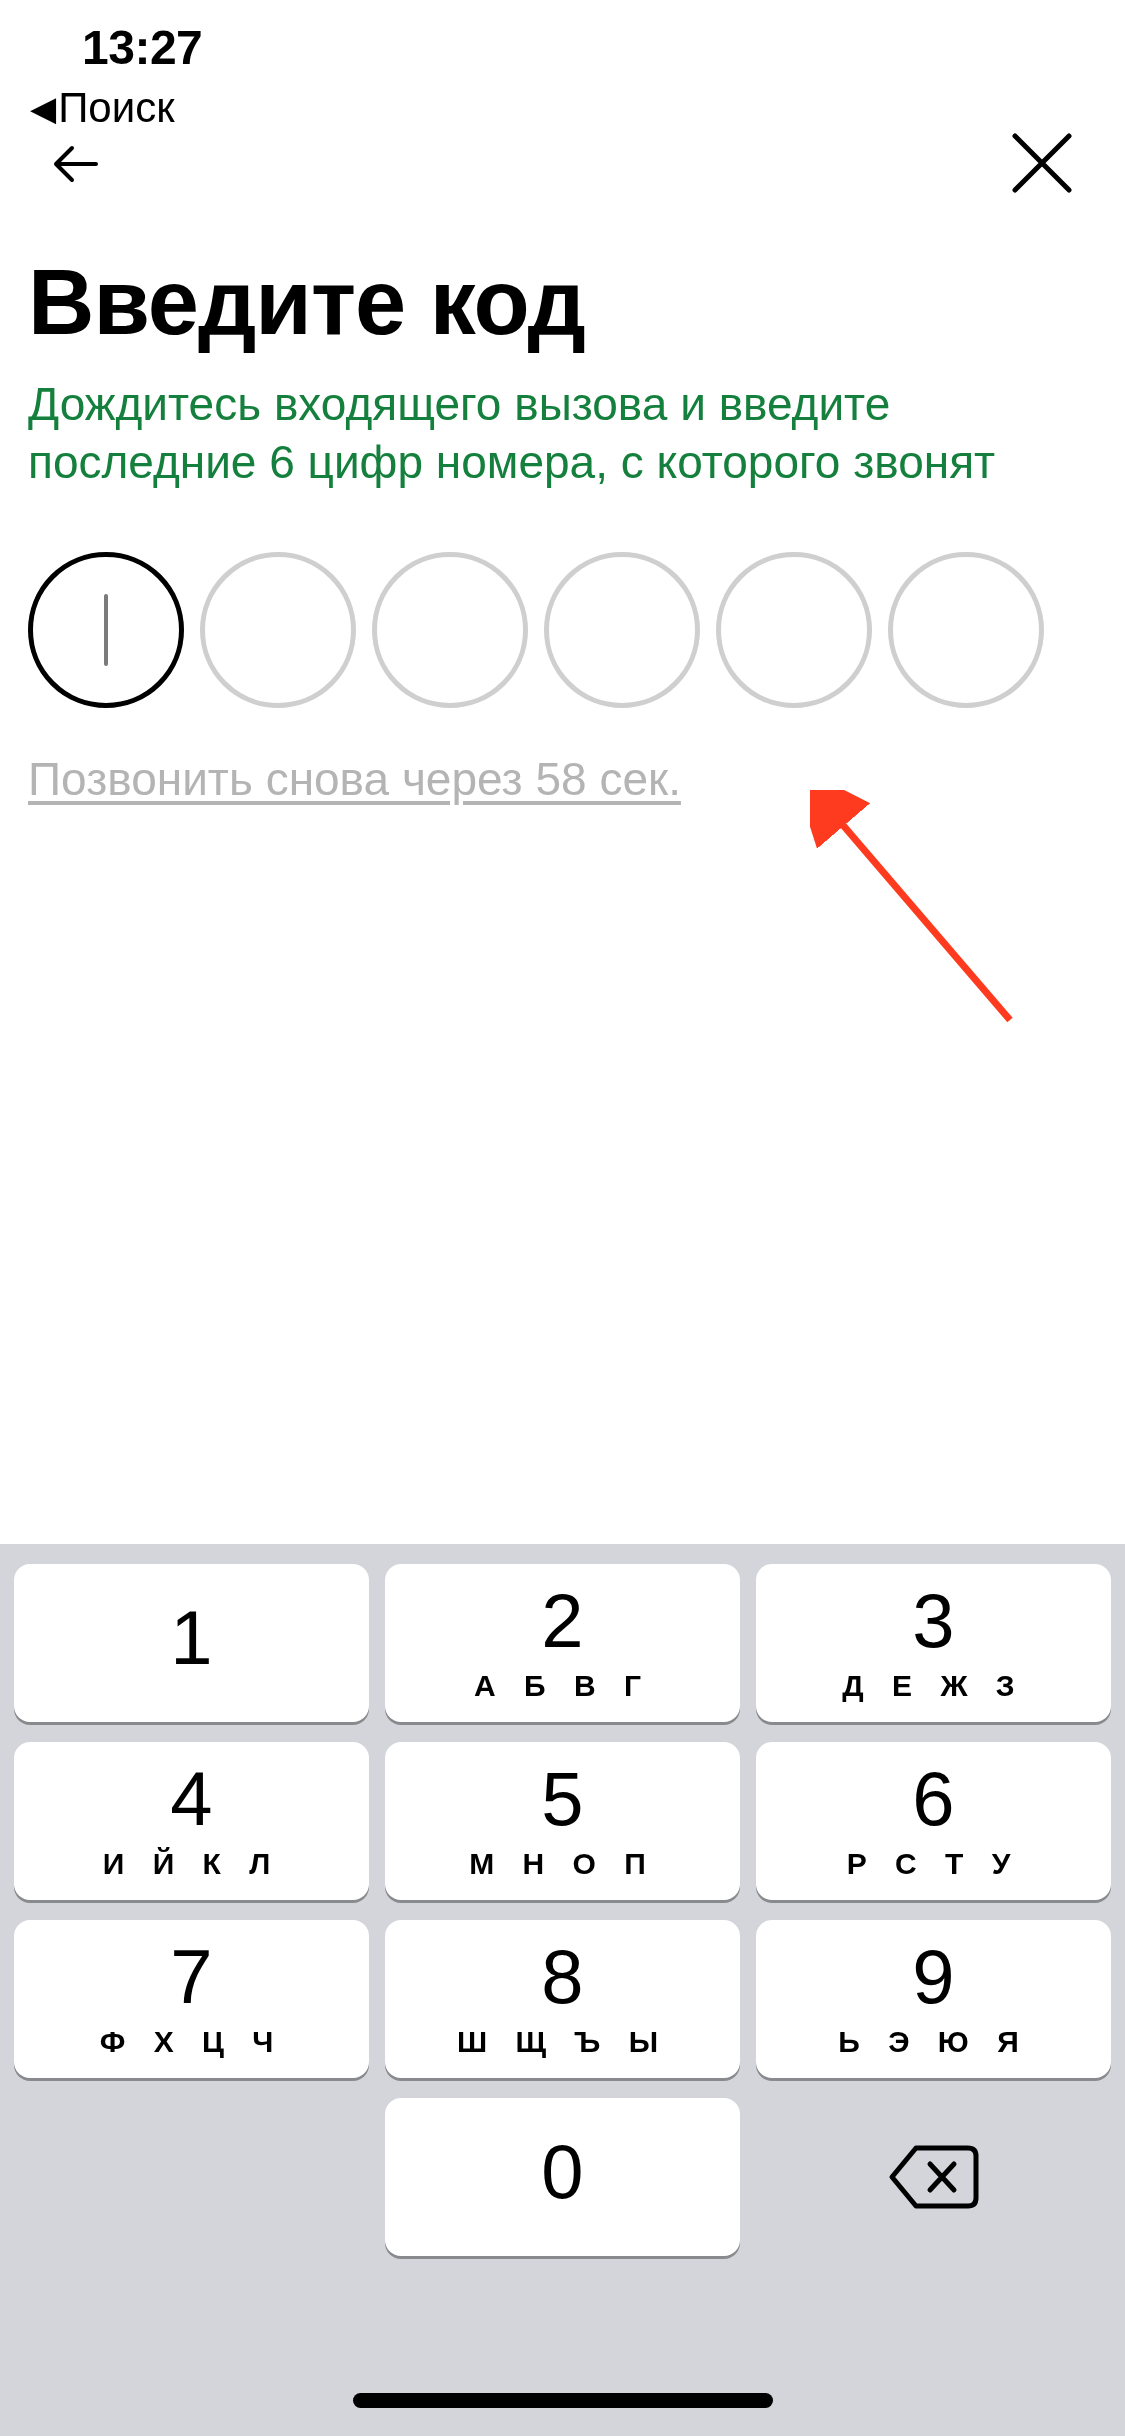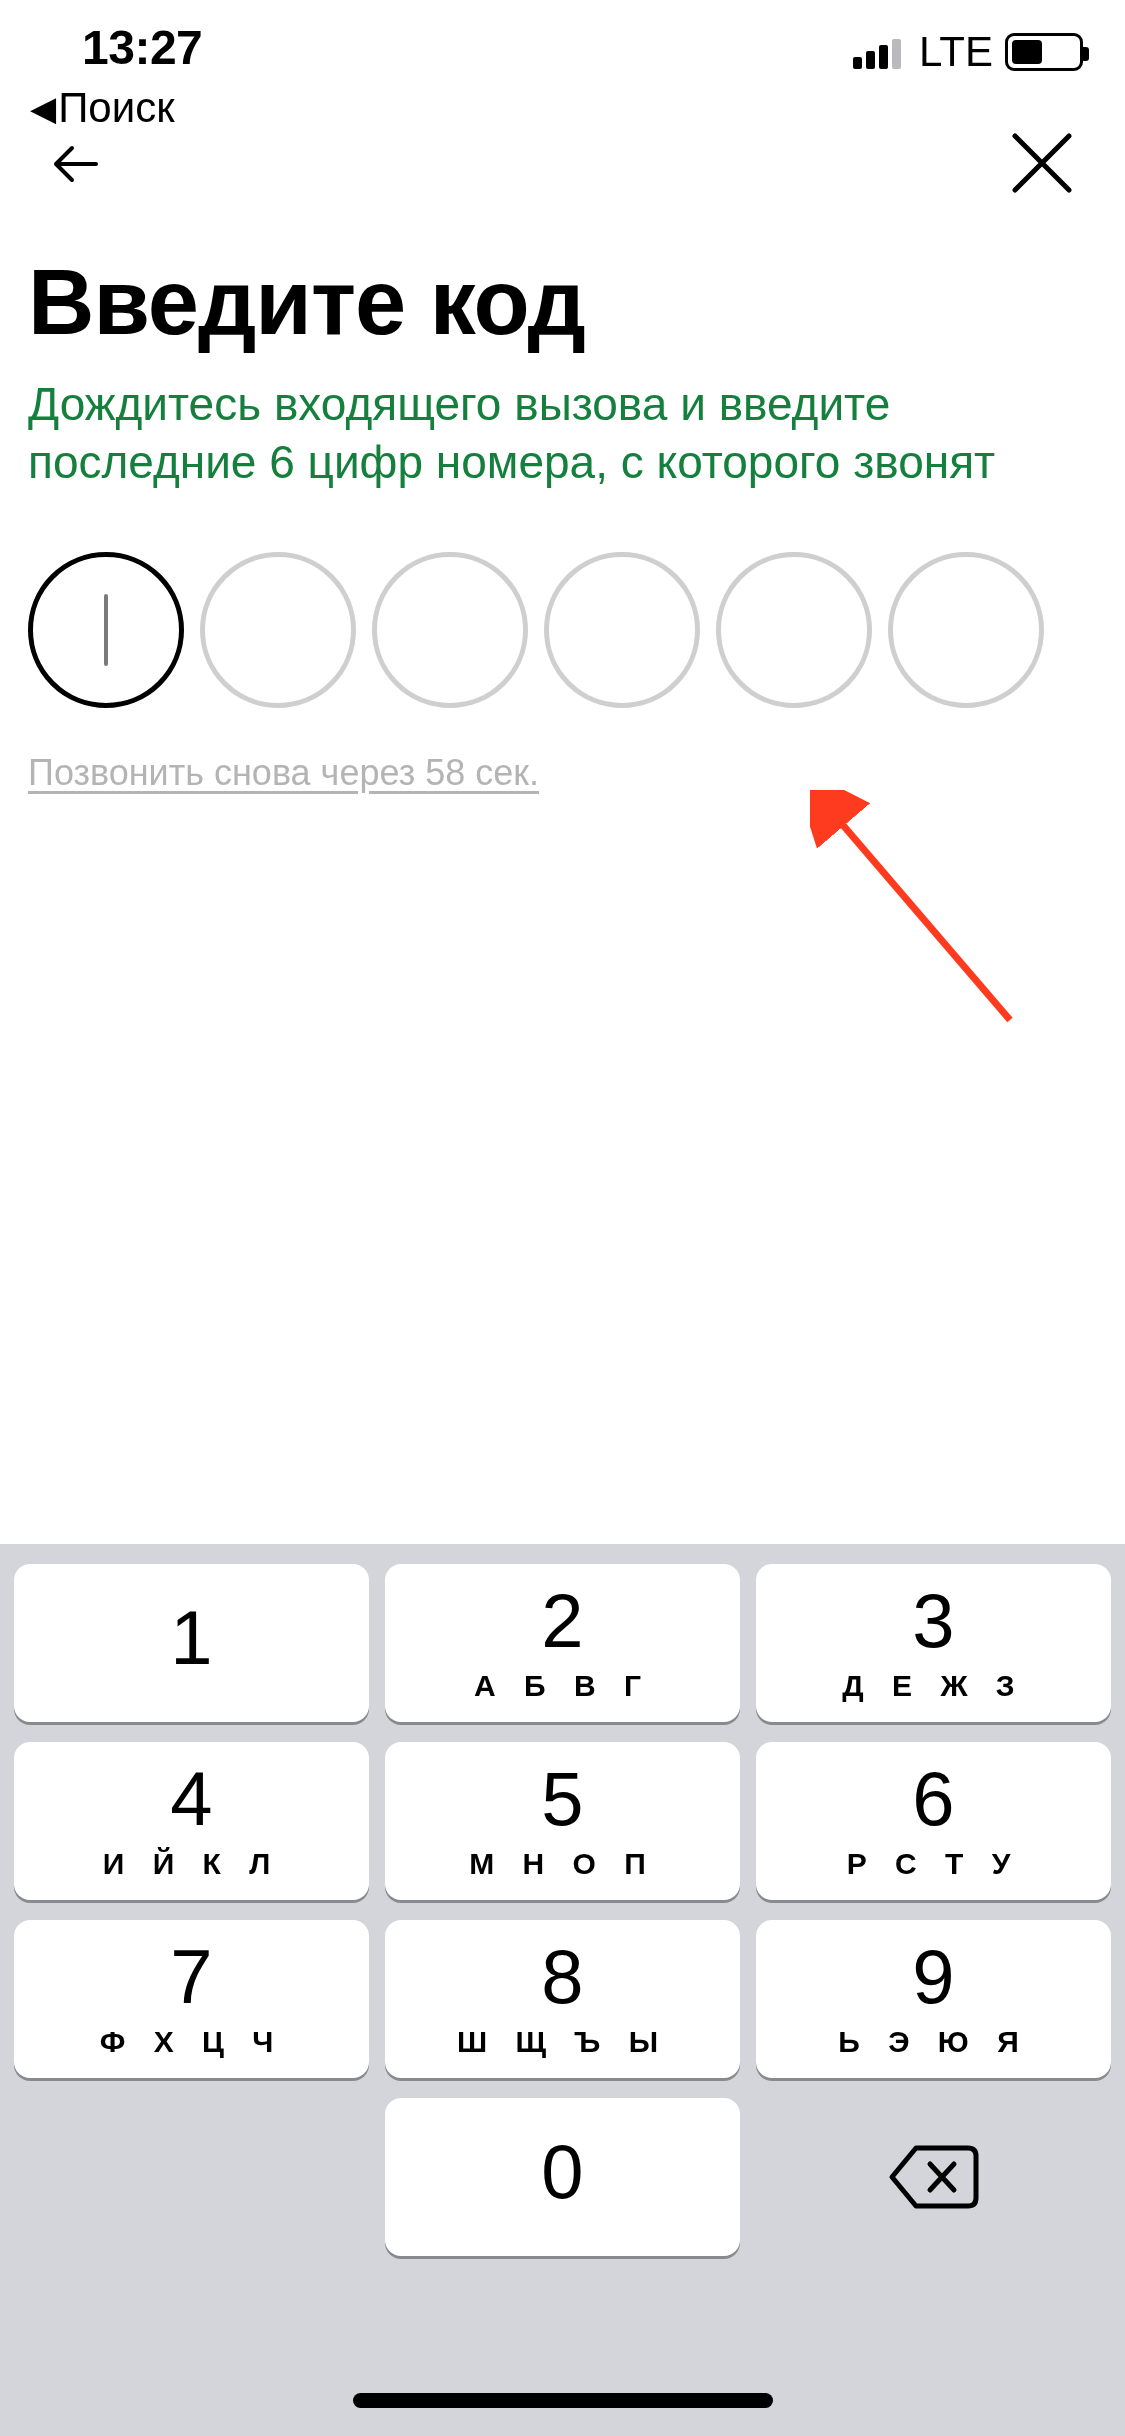--- a/index.html
+++ b/index.html
@@ -28,50 +28,38 @@
   
   .content{ padding:0 28px; }
   .title{ font-size:92px; font-weight:700; letter-spacing:-1px; line-height:1.05; margin-top:4px;}
   .subtitle{ font-size:46px; line-height:1.28; color:#15803d; margin-top:24px; max-width:1050px;}
   
   .code-row{ display:flex; gap:16px; margin-top:60px;}
   .code-circle{ width:156px; height:156px; border:5px solid #cfcfcf; border-radius:50%; display:flex; align-items:center; justify-content:center; position:relative;}
   .code-circle.active{ border-color:#000;}
   .code-circle.active .caret{ width:4px; height:72px; background:#7b7b7b; border-radius:2px; }
   
-  .call-again{ margin-top:44px; font-size:36px; color:#b4b4b4; text-decoration:underline; text-underline-offset:6px; display:inline-block;}
+  .call-again{ margin-top:44px; font-size:46px; color:#b4b4b4; text-decoration:underline; text-underline-offset:6px; display:inline-block;}
   
   .arrow-annot{ position:absolute; left:810px; top:790px; pointer-events:none;}
   
   .keypad-wrap{ position:absolute; left:0; bottom:0; width:100%; background:#d3d5da; padding:20px 14px 160px 14px;}
   .key-row{ display:flex; gap:16px; margin-bottom:20px;}
   .key{ flex:1; background:#fff; border-radius:16px; height:158px; box-shadow:0 3px 0 rgba(0,0,0,.35); display:flex; flex-direction:column; align-items:center; justify-content:center; }
   .key .digit{ font-size:76px; font-weight:400; line-height:1; }
   .key .letters{ font-size:30px; font-weight:600; letter-spacing:10px; color:#000; margin-top:10px; text-transform:uppercase;}
   .key.blank{ background:transparent; box-shadow:none;}
   .key.delete{ background:transparent; box-shadow:none; align-items:center; justify-content:center;}
   .home-indicator{ position:absolute; bottom:28px; left:50%; transform:translateX(-50%); width:420px; height:15px; background:#000; border-radius:20px;}
 </style>
 </head>
 <body>
 
 <div class="status-bar">
   <div class="status-time">13:27</div>
-  <div class="status-right">
-    <div class="signal-bars">
-      <span></span>
-        <span></span>
-        <span></span>
-        <span></span>
-    </div>
-    <div class="net-label">LTE</div>
-    <div class="battery">
-      <div class="level" style="width:30px"></div>
-    </div>
-  </div>
   <div class="breadcrumb">
     <span class="tri">◀</span>
     <span>Поиск</span>
   </div>
 </div>
 
 <div class="navbar">
   <div class="nav-back">
     <svg viewBox="0 0 60 60" width="60" height="60">
       <path d="M48 30 H8 M8 30 L24 14 M8 30 L24 46" stroke="#000" stroke-width="4" fill="none" stroke-linecap="round" stroke-linejoin="round"></path>

